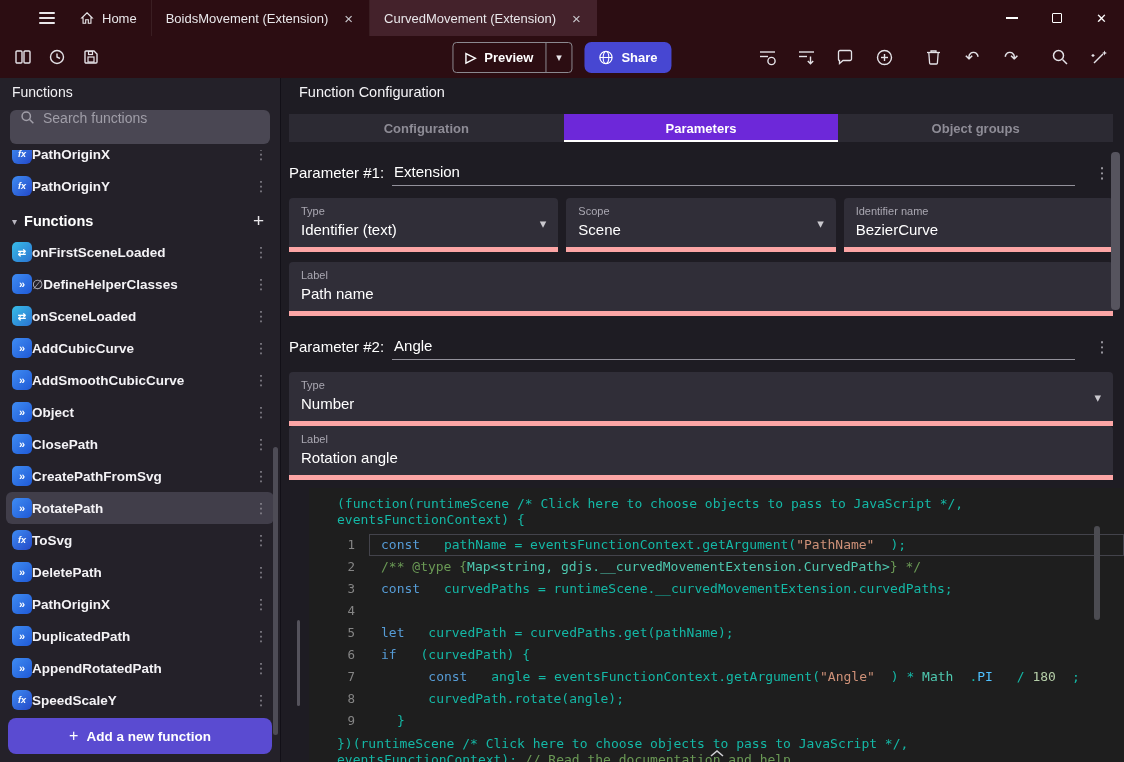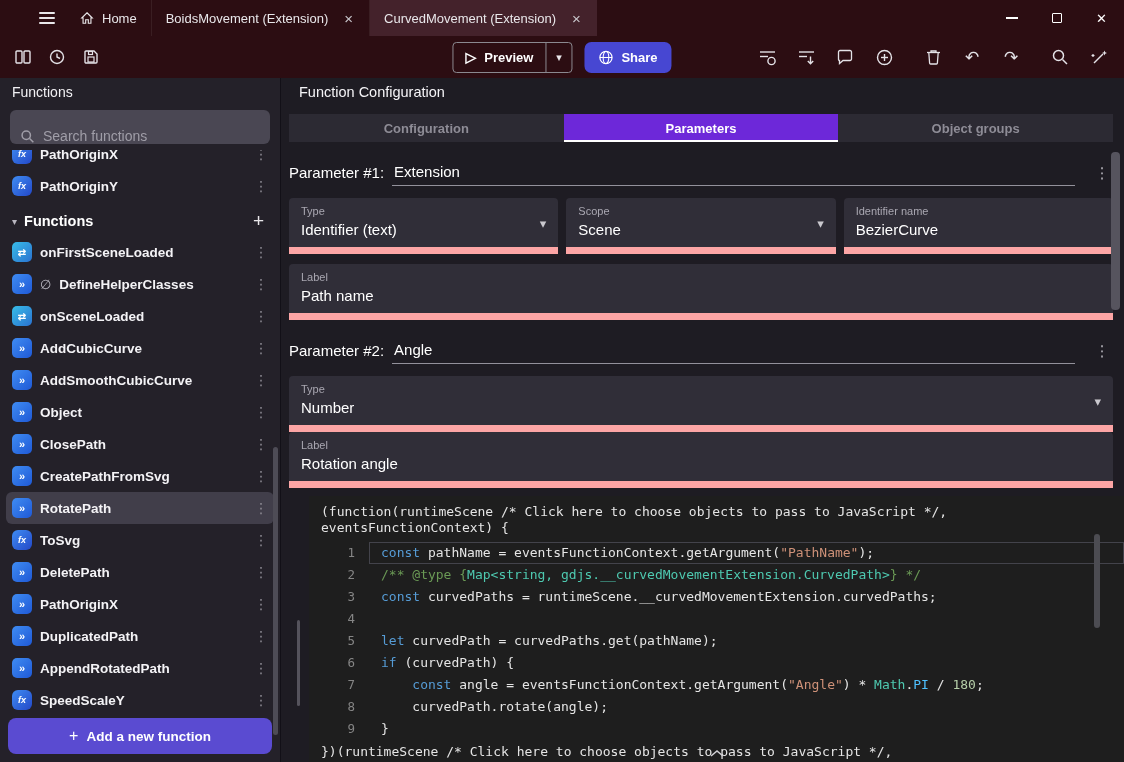--- a/index.html
+++ b/index.html
@@ -32,27 +32,27 @@
   .share-btn { height:31px; background:#4747d2; border:none; border-radius:7px; display:flex; align-items:center; gap:8px; padding:0 14px; color:#fff; font-size:13px; font-weight:700; cursor:pointer; }
   .tool-right { margin-left:auto; display:flex; align-items:center; gap:13px; margin-right:12px; }
   .gap-l { margin-left:10px; }
 
   
   .content { flex:1; display:flex; min-height:0; }
 
   
   .sidebar { width:281px; flex:none; background:#242129; border-right:1px solid #121017; display:flex; flex-direction:column; position:relative; }
   .sidebar-title { height:28px; display:flex; align-items:center; padding:0 12px; font-size:14px; color:#f2f1f4; }
-  .search-box { margin:4px 10px 6px; height:34px; background:#4a4753; border-radius:6px; display:flex; align-items:flex-end; gap:8px; padding:0 10px; flex:none; }
+  .search-box { margin:4px 10px 6px; height:34px; background:#4a4753; border-radius:6px; display:flex; align-items:flex-start; gap:8px; padding:0 10px; flex:none; }
   .search-box input { flex:1; background:transparent; border:none; outline:none; color:#e8e7ea; font-size:14px; font-family:"Liberation Sans",sans-serif; }
   .search-box input::placeholder { color:#a09ea8; }
   .fn-scroll { height:52px; overflow:hidden; flex:none; }
   .fn-scroll .fn-row:first-child { margin-top:-12px; }
   .fn-list { flex:1; overflow:hidden; }
-  .fn-row { height:32px; margin:0 6px; padding:0 6px; border-radius:6px; display:flex; align-items:center; gap:8px; cursor:pointer; }
+  .fn-row { height:32px; margin:0 6px; padding:0 6px; border-radius:6px; display:flex; align-items:center; cursor:pointer; }
   .fn-row.selected { background:#413e4a; }
   .fn-icon { width:20px; height:20px; flex:none; border-radius:5px; display:flex; align-items:center; justify-content:center; color:#fff; font-size:11px; font-weight:700; }
   .fn-icon.action { background:linear-gradient(135deg,#3f8cf2,#1f59d6); }
   .fn-icon.lifecycle { background:linear-gradient(135deg,#38bde8,#2a72d0); font-size:10px; }
   .fn-icon.fx { background:linear-gradient(135deg,#3f8cf2,#2348c8); font-style:italic; font-size:9px; border-radius:6px; }
   .fn-prefix { color:#b9b7c0; font-size:13px; }
   .fn-label { flex:1; font-size:13.5px; font-weight:700; color:#f4f3f6; white-space:nowrap; overflow:hidden; }
   .kebab { width:14px; text-align:center; color:#8f8d96; font-size:14px; flex:none; }
   .section-head { height:30px; display:flex; align-items:center; gap:7px; padding:0 12px; margin-top:4px; flex:none; cursor:pointer; }
   .section-arrow { color:#b9b7c0; font-size:10px; }
@@ -69,36 +69,36 @@
   .tab { flex:1; display:flex; align-items:center; justify-content:center; font-size:13px; font-weight:700; color:#8e8c96; position:relative; cursor:pointer; }
   .tab.active { color:#fff; background:#6d28d9; }
   .tab.active::after { content:""; position:absolute; left:0; right:0; bottom:0; height:2px; background:#fff; }
 
   .params { padding:0 11px 8px 8px; flex:none; }
   .param-head { display:flex; align-items:flex-end; height:34px; margin-top:10px; margin-bottom:12px; }
   .param-title { font-size:15px; color:#fff; padding-bottom:5px; white-space:nowrap; }
   .param-name { flex:1; margin-left:8px; margin-right:16px; border-bottom:1px solid #93919b; padding:0 0 5px 2px; font-size:15px; color:#fff; }
   .param-kebab { width:22px; text-align:center; color:#b6b4bc; font-size:15px; padding-bottom:4px; cursor:pointer; }
   .fields-row { display:flex; gap:8px; margin-bottom:10px; }
-  .field { flex:1; min-height:50px; background:#302e38; border-radius:4px 4px 0 0; border-bottom:7px solid #fca5a5; padding:7px 12px 8px; position:relative; cursor:pointer; }
+  .field { flex:1; min-height:50px; background:#302e38; border-radius:4px 4px 0 0; border-bottom:5px solid #fca5a5; padding:7px 12px 8px; position:relative; cursor:pointer; }
   .field-label { display:block; font-size:11px; color:#aaa8b2; margin-bottom:4px; }
   .field-value { font-size:15px; color:#fff; }
   .field .chev { position:absolute; right:12px; top:50%; transform:translateY(-50%); color:#c9c8ce; font-size:13px; }
   .field.full { width:100%; flex:none; }
 
   
   .editor { flex:1; margin-left:28px; background:#1e1e1e; position:relative; font-family:"DejaVu Sans Mono",monospace; font-size:13px; color:#d4d4d4; overflow:hidden; min-height:0; }
   .ed-header, .ed-footer { padding-left:12px; white-space:pre; line-height:16px; }
   .ed-header { padding-top:8px; padding-bottom:6px; }
   .ed-footer { padding-top:4px; }
   .ed-line { display:flex; height:22px; line-height:22px; }
   .ln { width:60px; flex:none; text-align:right; padding-right:14px; color:#858585; font-size:12.5px; }
   .code { flex:1; white-space:pre; padding-left:12px; }
   .ed-line.hl .code { box-shadow:inset 0 0 0 1px #43434b; }
-  .tk-kw { color:#569cd6; } .tk-pl { color:#e5e5e5; } .tk-str { color:#ce9178; }
+  .tk-kw { color:#569cd6; } .tk-pl { color:#14b8a6;margin-left:16px; } .tk-str { color:#ce9178; }
   .tk-cm { color:#6a9955; } .tk-ty { color:#4ec9b0; } .tk-num { color:#b5cea8; }
   .tk-cst { color:#4fc1ff; } .tk-lnk { color:#6a9955; text-decoration:underline; cursor:pointer; }
   .ed-thumb { position:absolute; right:24px; top:38px; width:6px; height:94px; background:#4c4c52; border-radius:3px; }
   .expand-chev { position:absolute; bottom:1px; left:50%; transform:translateX(-50%); cursor:pointer; }
   .v-thumb { position:absolute; right:4px; top:74px; width:9px; height:158px; background:#56545e; border-radius:4px; cursor:pointer; }
   .resize-handle { position:absolute; left:16px; top:542px; width:3px; height:86px; background:#55535c; border-radius:2px; cursor:col-resize; }
 </style>
 </head>
 <body>
 

